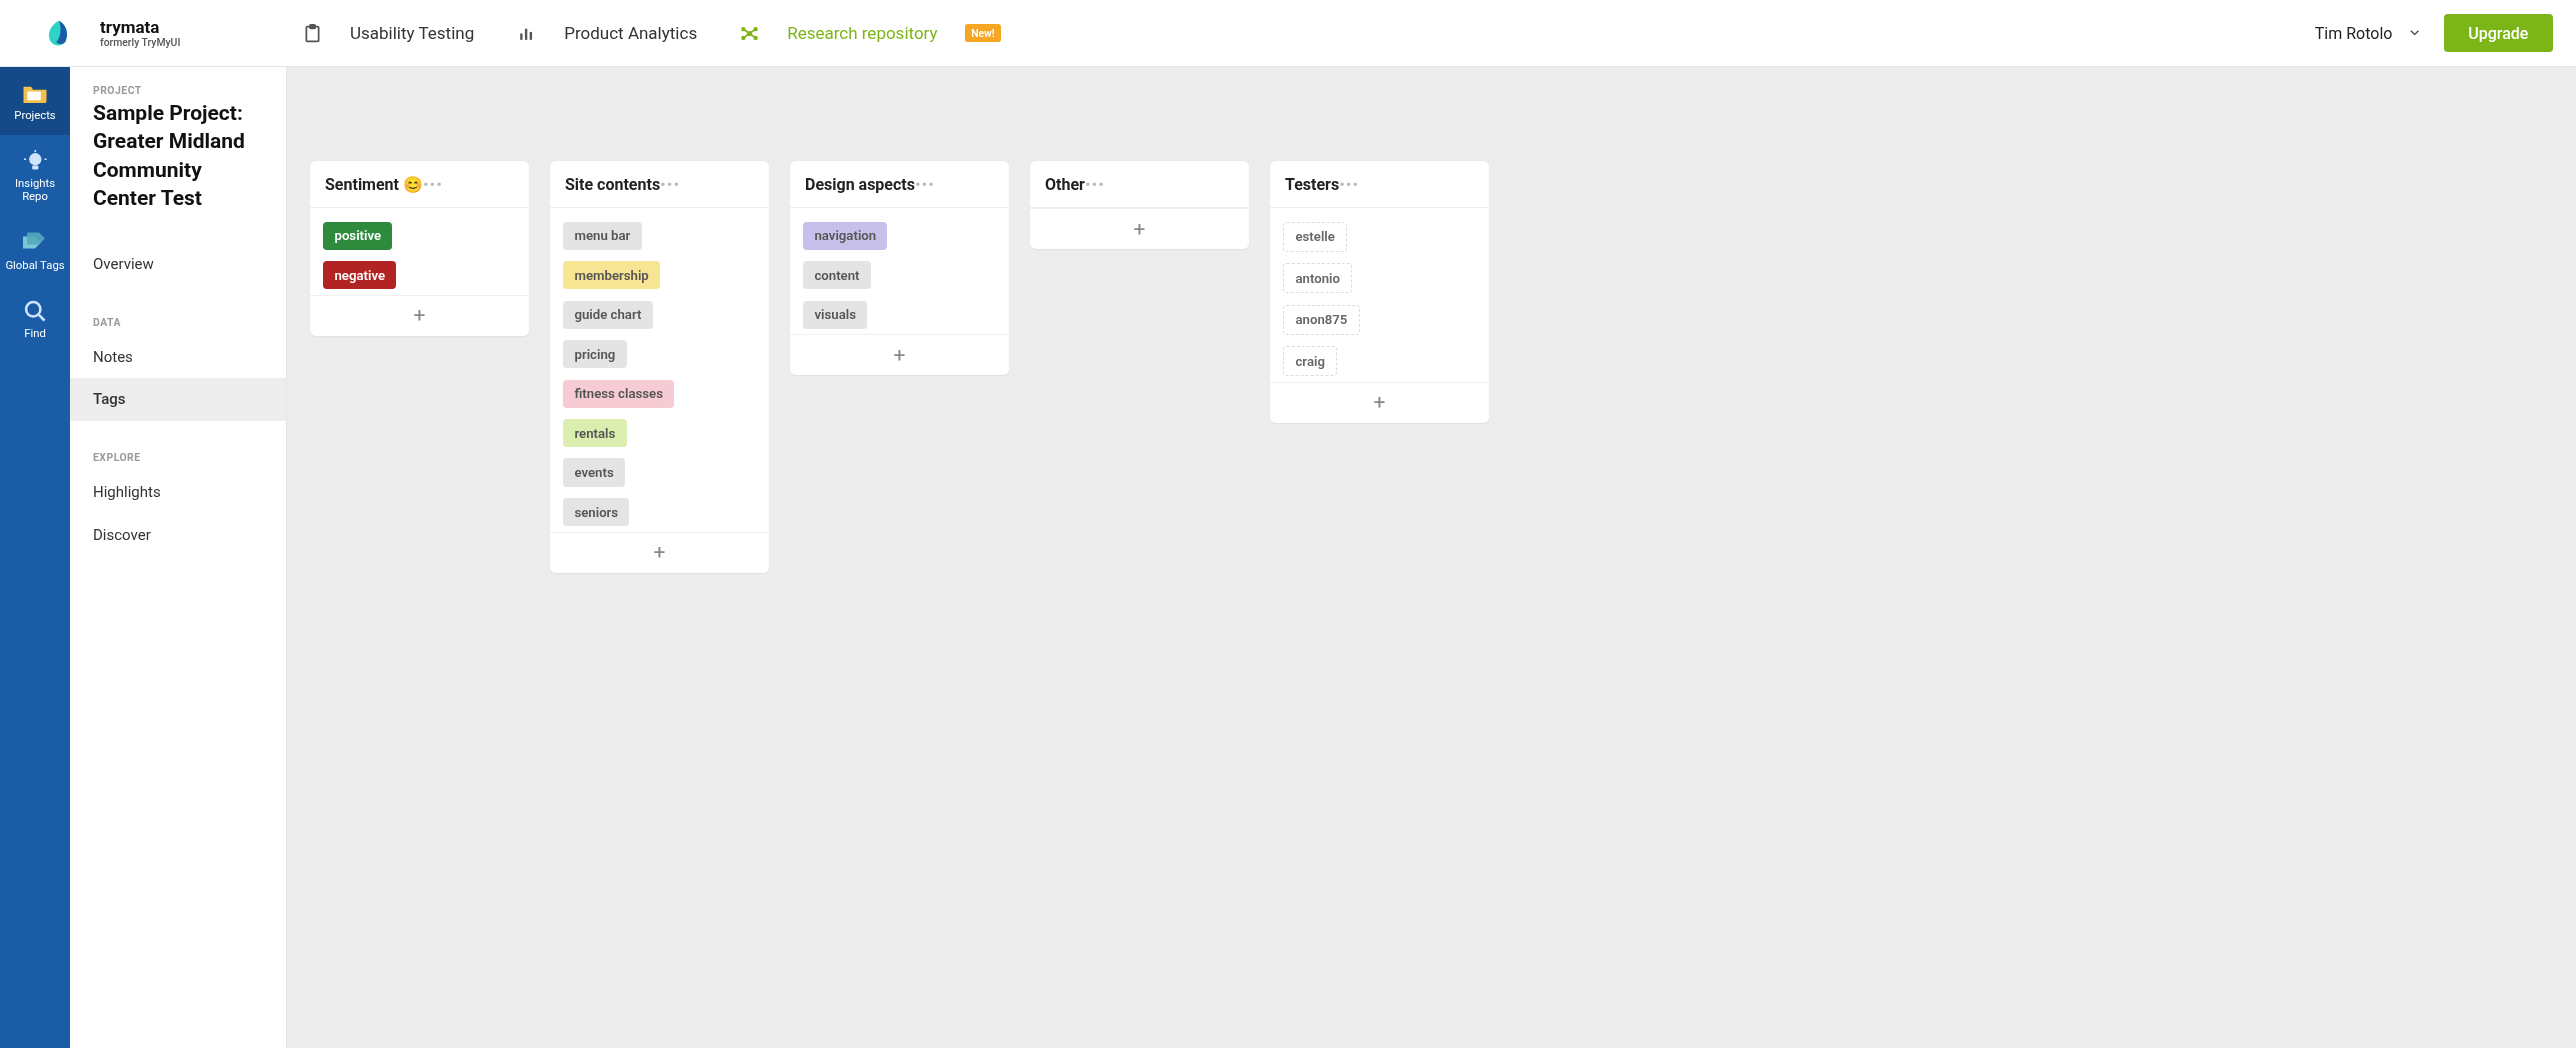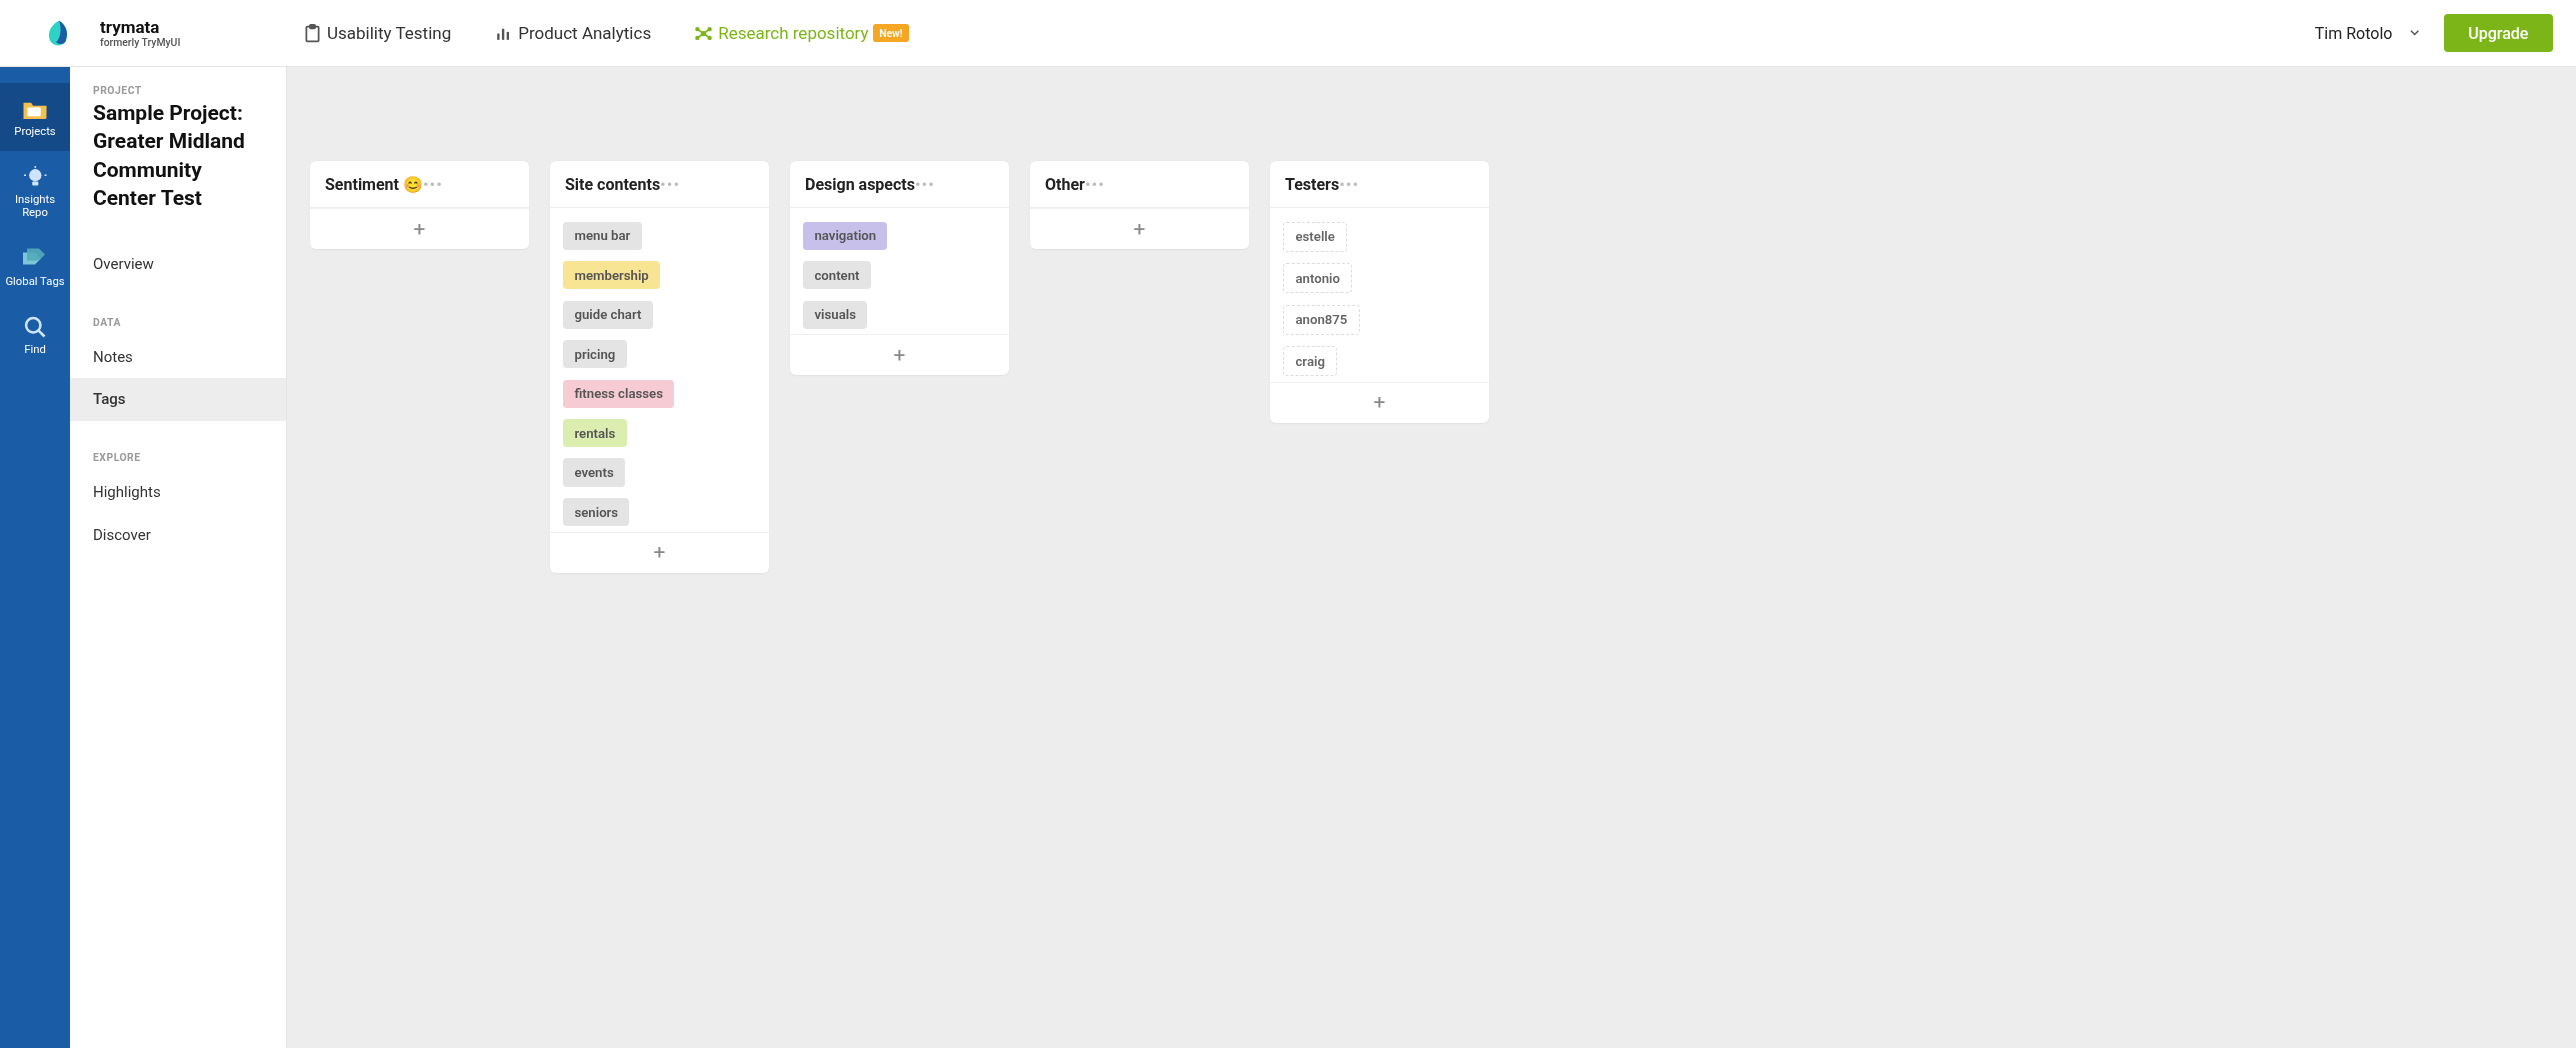--- a/index.html
+++ b/index.html
@@ -20,35 +20,35 @@
   gap: 27px;
   padding-left: 45px;
   width: 283px;
 }
 .logo-mark { width: 28px; height: 28px; position: relative; }
 .logo-text { display: flex; flex-direction: column; line-height: 1.1; }
 .brand-name { font-weight: 700; font-size: 17px; color: #111; }
 .brand-sub  { font-size: 10.4px; color: #555; font-weight: 500; }
 
 .top-nav { display: flex; align-items: center; gap: 42px; margin-left: 19px; }
-.top-nav-item { display: flex; align-items: center; gap: 4px; font-size: 17px; color: #333; cursor: pointer; }
+.top-nav-item { display: flex; align-items: center; gap: 27px; font-size: 17px; color: #333; cursor: pointer; }
 .top-nav-item.accent { color: #7cb518; }
 .nav-icon { width: 21px; height: 21px; display: inline-flex; align-items: center; justify-content: center; }
 .badge-new { background: #f5a623; color: #fff; font-size: 10.4px; font-weight: 600; padding: 2.8px 6.6px; border-radius: 2.8px; }
 
 .header-right { margin-left: auto; display: flex; align-items: center; gap: 23px; }
 .user-chip { display: flex; align-items: center; gap: 17px; font-size: 16px; color: #222; cursor: pointer; }
 .upgrade-btn { background: #7cb518; color: #fff; border: none; padding: 9.4px 24.6px; font-size: 16px; border-radius: 3.8px; cursor: pointer; font-weight: 500; }
 
 
 .body { display: flex; height: calc(100% - 67px); }
 
 
 .rail {
-  width: 70px; background: #1a5da6; display: flex; flex-direction: column; align-items: center; padding-top: 16px;
+  width: 70px; background: #1a5da6; display: flex; flex-direction: column; align-items: center; padding-top: 0;
 }
 .rail-item { width: 100%; display: flex; flex-direction: column; align-items: center; gap: 3.8px; padding: 13.2px 0; cursor: pointer; }
 .rail-item.active { background: #134a87; }
 .rail-icon { width: 28px; height: 24.6px; display: flex; align-items: center; justify-content: center; }
 .rail-label { color: #fff; font-size: 11.3px; text-align: center; line-height: 1.2; padding: 0 3.8px; }
 
 
 .panel {
   width: 217px; background: #fff; border-right: 0.9px solid #e5e5e5; overflow-y: auto;
 }
@@ -225,20 +225,24 @@
     <a class="panel-link">Discover</a>
   </div>
 
   <div class="canvas">
     <div class="board" id="board">
         <div class="column">
           <div class="col-header">
             <span class="col-title">Sentiment 😊</span>
             <span class="col-menu">•••</span>
           </div>
+          <div class="col-body">
+            <span class="tag tag-positive">positive</span>
+            <span class="tag tag-negative">negative</span>
+          </div>
           <div class="col-footer"><span class="plus">+</span></div>
         </div>
         <div class="column">
           <div class="col-header">
             <span class="col-title">Site contents</span>
             <span class="col-menu">•••</span>
           </div>
           <div class="col-body">
             <span class="tag tag-grey">menu bar</span>
             <span class="tag tag-yellow">membership</span>

